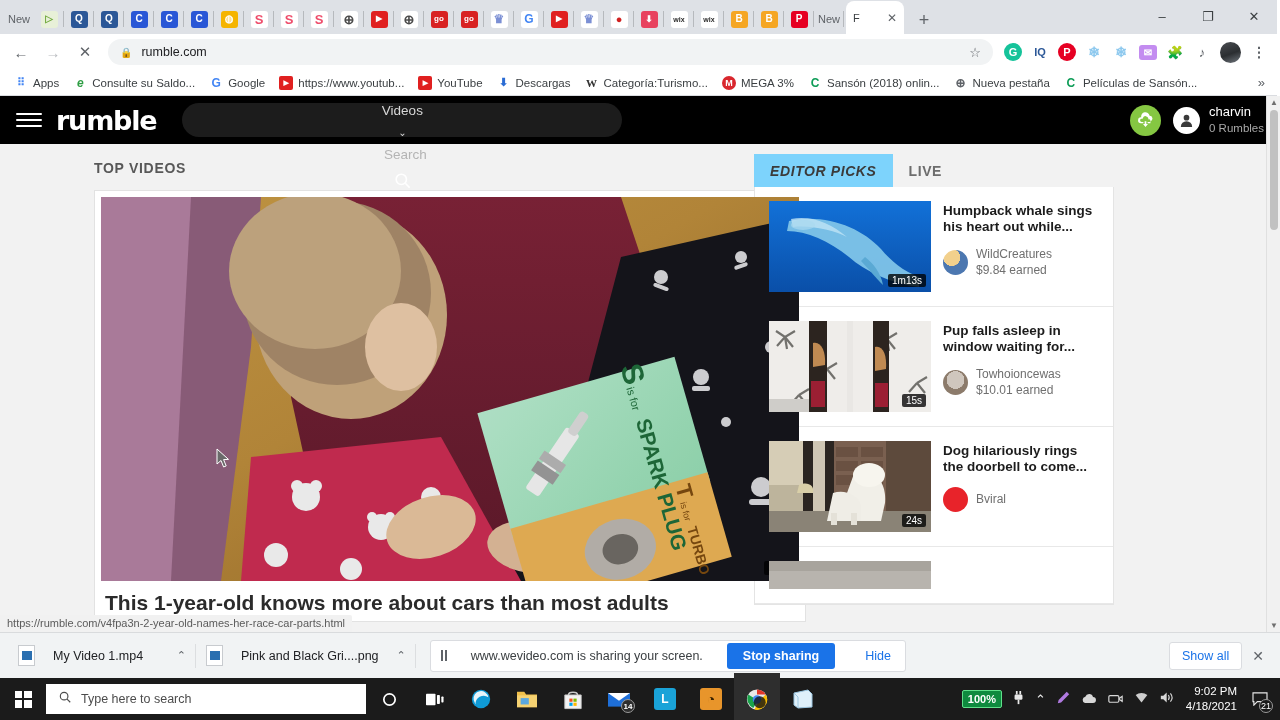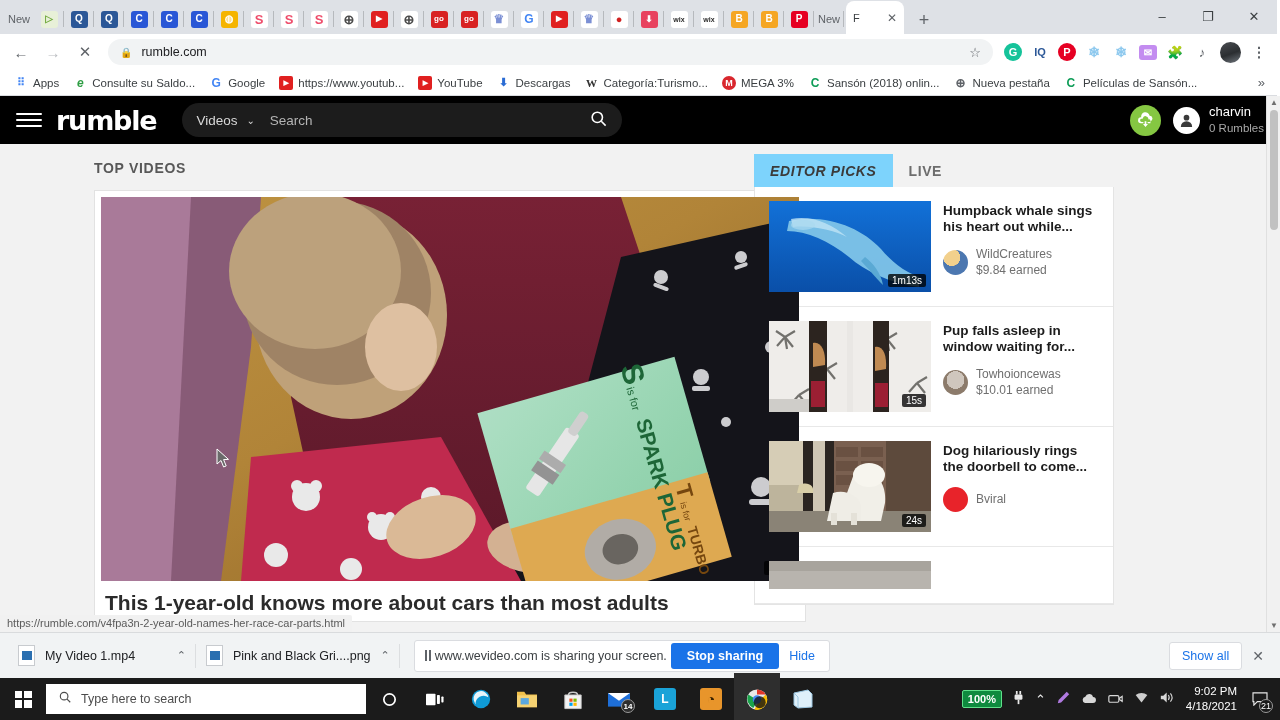--- a/index.html
+++ b/index.html
@@ -114,21 +114,21 @@
   }
   .hamburger { width: 26px; display: flex; flex-direction: column; gap: 4px; margin-right: 14px; }
   .hamburger i { display: block; height: 2px; background: #fff; border-radius: 1px; }
   .logo {
     font-size: 27px; color: #ffffff; font-weight: bold;
     letter-spacing: -1.2px; margin-right: 26px;
     font-family: "DejaVu Sans", sans-serif;
   }
   .searchbar {
     width: 440px; height: 34px; background: #1c1c1c; border-radius: 17px;
-    display: flex; align-items: center; padding: 0 14px; gap: 9px;
+    display: flex; align-items: center; padding: 0 14px; gap: 9px; flex-direction: column;
   }
   .sb-cat { font-size: 13.5px; color: #d8d8d8; }
   .sb-caret { font-size: 10px; color: #d8d8d8; }
   .sb-ph { font-size: 13.5px; color: #b4b4b4; flex: 1; padding-left: 6px; }
   .sb-go { font-size: 16px; color: #ffffff; }
   .header-right { margin-left: auto; display: flex; align-items: center; gap: 12px; }
   .upload-btn {
     width: 31px; height: 31px; border-radius: 50%;
     background: #85c742; display: flex; align-items: center;
     justify-content: center; color: #fff; font-size: 15px;
@@ -227,42 +227,42 @@
     width: 15px; height: 22px;
   }
 
   
   .downbar {
     height: 46px; width: 1280px; background: #f1f3f4;
     border-top: 1px solid #d9dbdd;
     display: flex; align-items: center; padding: 0 8px; gap: 0;
   }
   .dl-item {
-    display: flex; align-items: center; gap: 10px;
+    display: flex; align-items: center; gap: 18px;
     height: 30px; padding: 0 10px; min-width: 188px;
     position: relative;
   }
   .dl-item::after {
     content:""; position:absolute; right:0; top:3px;
     width:1px; height:24px; background:#dcdee0;
   }
   .dl-ico {
     width: 17px; height: 21px; background: #fff;
     border: 1px solid #c8cbcf; position: relative; flex: 0 0 auto;
     display:flex; align-items:center; justify-content:center;
   }
   .dl-ico i {
     width: 10px; height: 9px; display:block;
     background: #2a6fb0;
   }
   .dl-name { font-size: 12.5px; color: #202124; white-space: nowrap; }
   .dl-caret { font-size: 11px; color: #5f6368; margin-left: auto; }
 
   .sharebox {
-    display: flex; align-items: center; gap: 4px;
+    display: flex; align-items: center; gap: 24px;
     height: 32px; background: #ffffff; border: 1px solid #dadce0;
     border-radius: 3px; padding: 0 8px 0 10px; margin-left: 14px;
   }
   .pause-ico { display:flex; gap:2px; }
   .pause-ico i { width:2px; height:11px; background:#5f6368; display:block; }
   .share-txt { font-size: 12.5px; color: #3c4043; }
   .stop-btn {
     background: #1a73e8; color: #fff; font-size: 12.5px; font-weight: bold;
     border-radius: 3px; padding: 6px 16px;
   }

